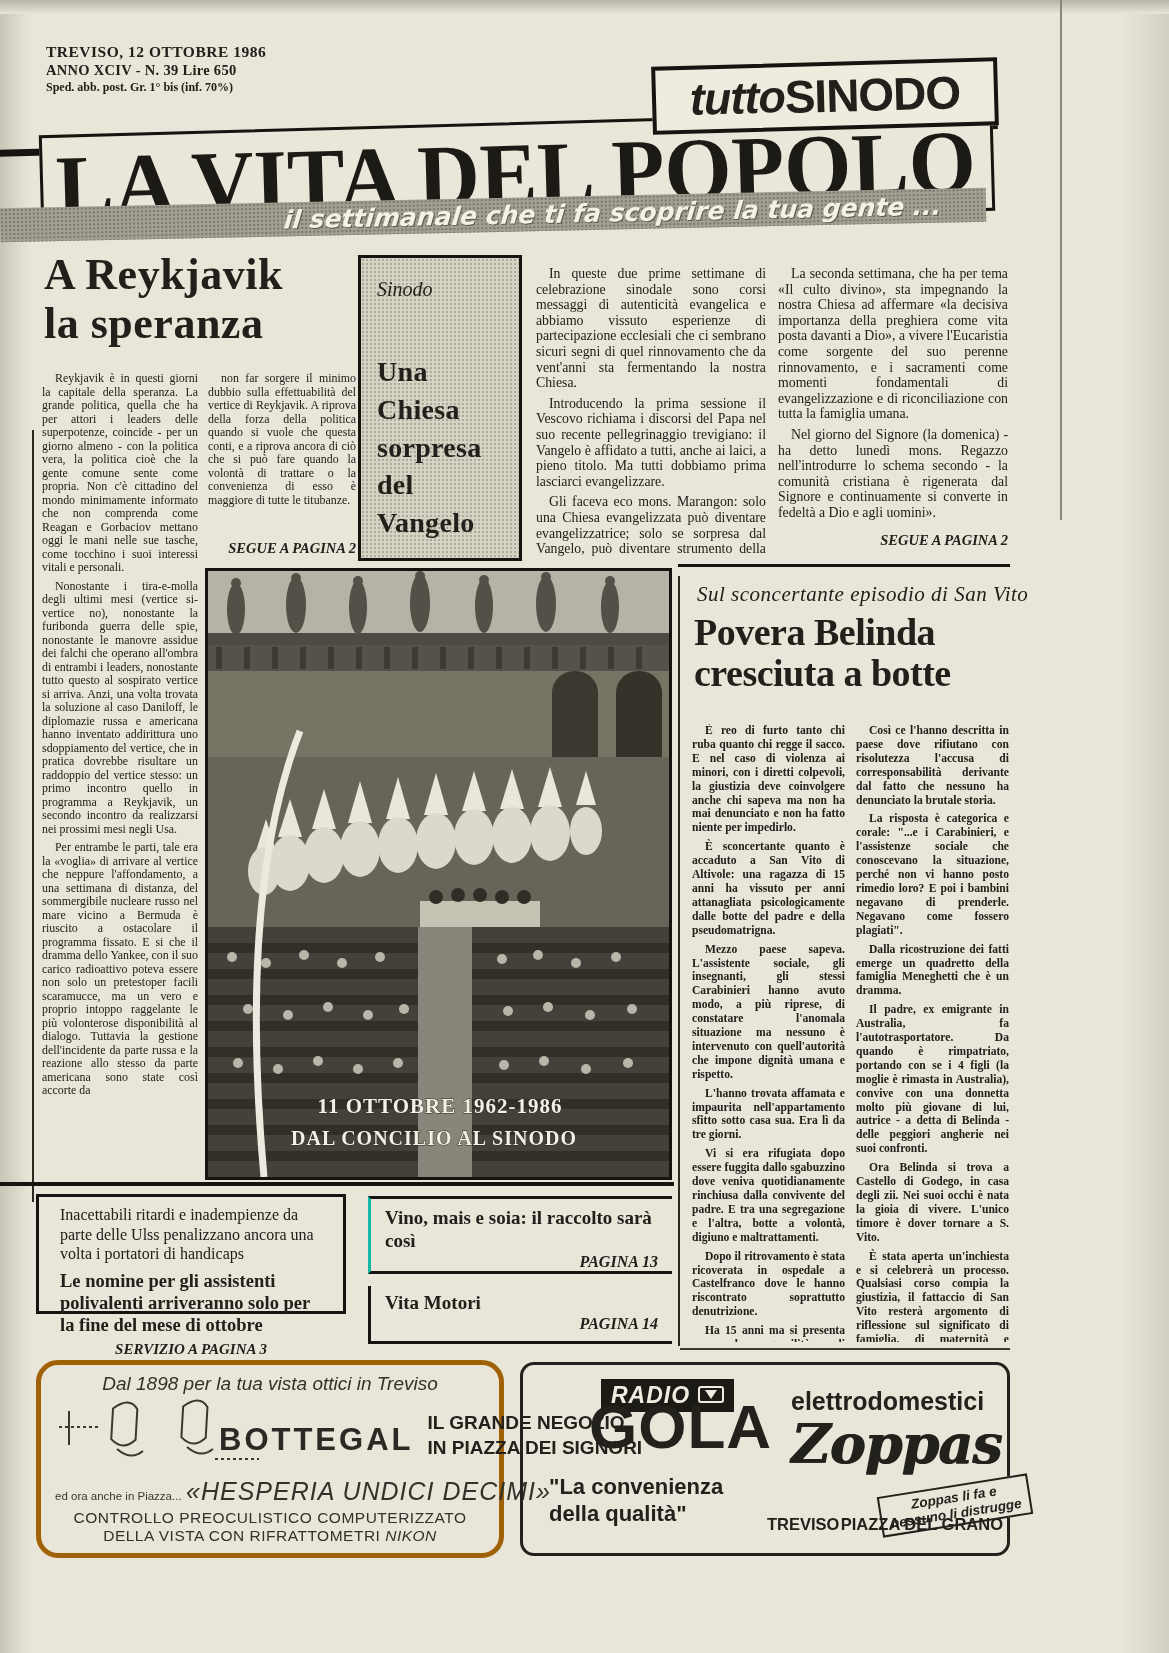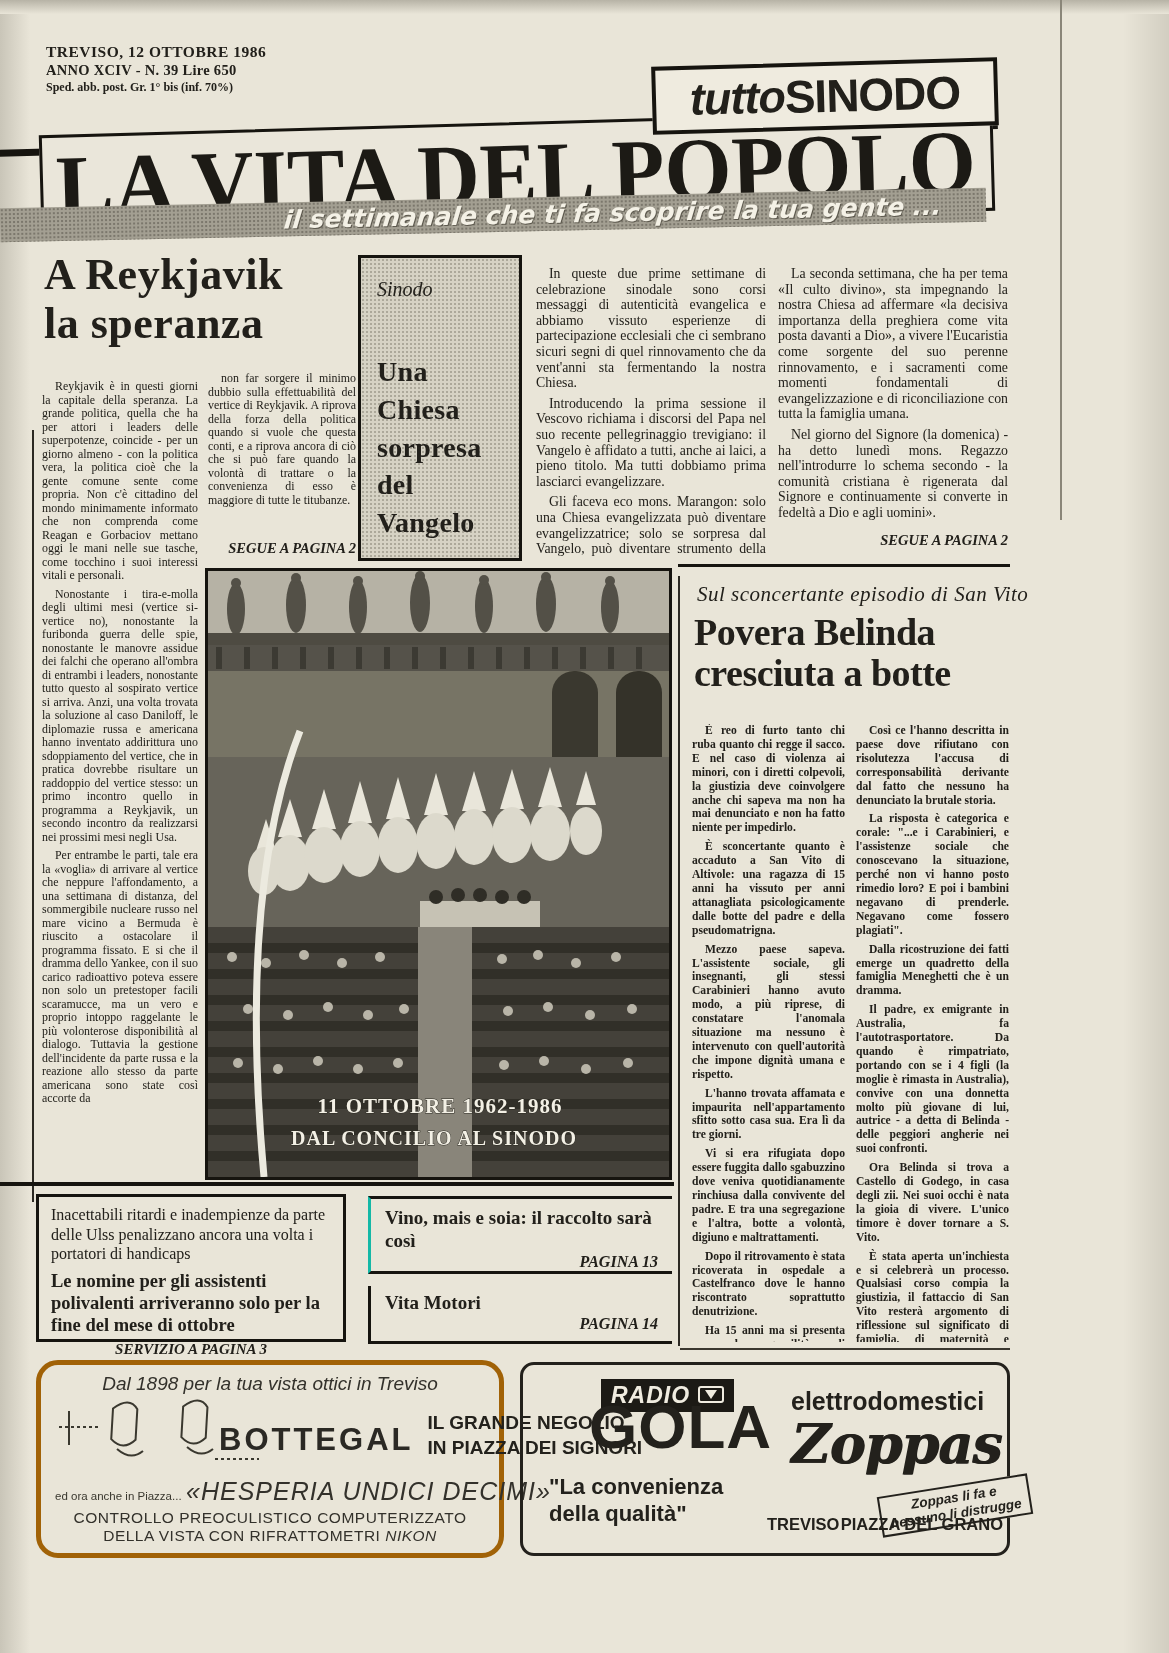--- a/index.html
+++ b/index.html
@@ -50,21 +50,21 @@
 
   
   .colsbody p{margin:0 0 5px;text-indent:13px;text-align:justify;}
   .segue{font-style:italic;font-weight:bold;font-size:14.5px;text-align:right;}
 
   
   .reyk-title{left:44px;top:250px;font-weight:bold;font-size:44px;
     line-height:1.12;letter-spacing:.5px;}
   .vrule-left{left:32px;top:430px;width:2px;height:772px;background:#2c2923;}
   .reyk-c1{left:42px;top:372px;width:156px;height:812px;overflow:hidden;
-    font-size:11.9px;line-height:13.5px;margin-top:8px;}
+    font-size:11.9px;line-height:13.5px;}
   .reyk-c2{left:208px;top:372px;width:148px;height:200px;
     font-size:11.9px;line-height:13.5px;}
   .reyk-segue{left:208px;top:540px;width:148px;}
 
   
   .sinodo-box{left:358px;top:255px;width:164px;height:306px;
     border:3px solid #16140f;box-sizing:border-box;
     background-color:#d6d2c4;
     background-image:radial-gradient(#aca89a 1px, rgba(0,0,0,0) 1.3px);
     background-size:4px 4px;padding:20px 16px;}
@@ -89,22 +89,22 @@
   .bel-title{left:694px;top:612px;font-weight:bold;font-size:38px;
     line-height:1.08;letter-spacing:-.5px;}
   .bel-c1{left:692px;top:724px;width:153px;height:618px;overflow:hidden;
     font-size:11.6px;line-height:13.9px;font-weight:bold;}
   .bel-c2{left:856px;top:724px;width:153px;height:618px;overflow:hidden;
     font-size:11.6px;line-height:13.9px;font-weight:bold;}
   .bel-bottomrule{left:680px;top:1348px;width:330px;height:2px;background:#3a372f;}
 
   
   .hr-bottom{left:0;top:1182px;width:674px;height:4px;background:#16140f;}
-  .teaser-left{left:36px;top:1194px;width:310px;height:148px;
-    border:3px solid #16140f;box-sizing:border-box;padding:8px 12px 6px;}
+  .teaser-left{left:36px;top:1194px;width:310px;height:120px;
+    border:3px solid #16140f;box-sizing:border-box;padding:8px 21px 6px;}
   .tl-kicker{font-size:16px;line-height:1.22;}
   .tl-title{font-weight:bold;font-size:18.5px;line-height:1.2;margin-top:6px;}
   .tl-page{font-style:italic;font-weight:bold;font-size:15px;text-align:center;
     margin-top:5px;}
   .teaser-mid1{left:368px;top:1196px;width:304px;height:78px;
     border-left:3px solid #14b8a6;border-top:3px solid #16140f;
     border-bottom:3px solid #16140f;box-sizing:border-box;padding:8px 14px 4px;}
   .tm-title{font-weight:bold;font-size:19px;line-height:1.2;}
   .tm-page{font-style:italic;font-weight:bold;font-size:16px;text-align:right;}
   .teaser-mid2{left:368px;top:1286px;width:304px;height:58px;

